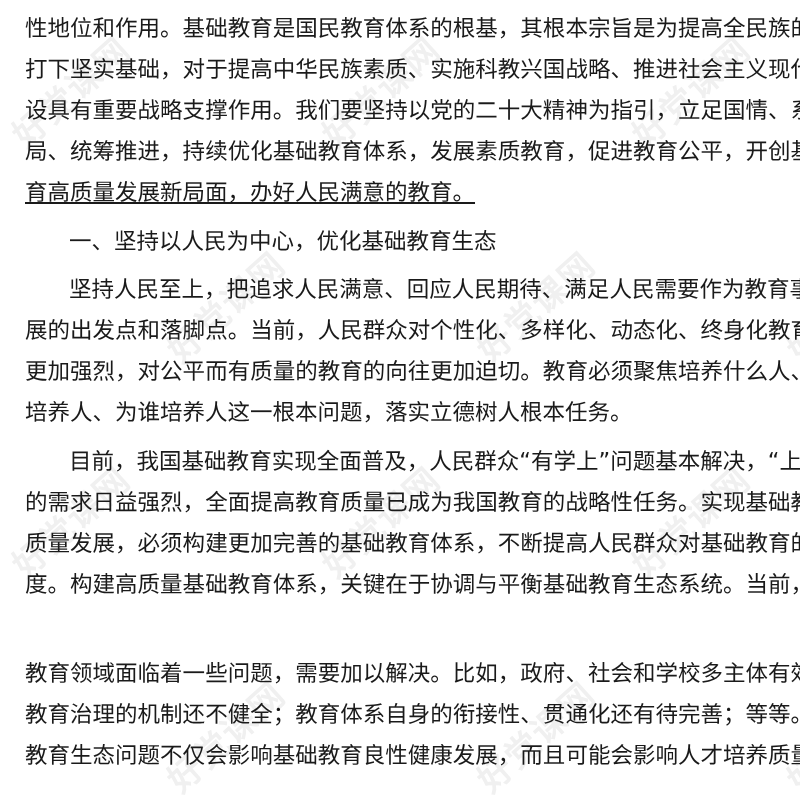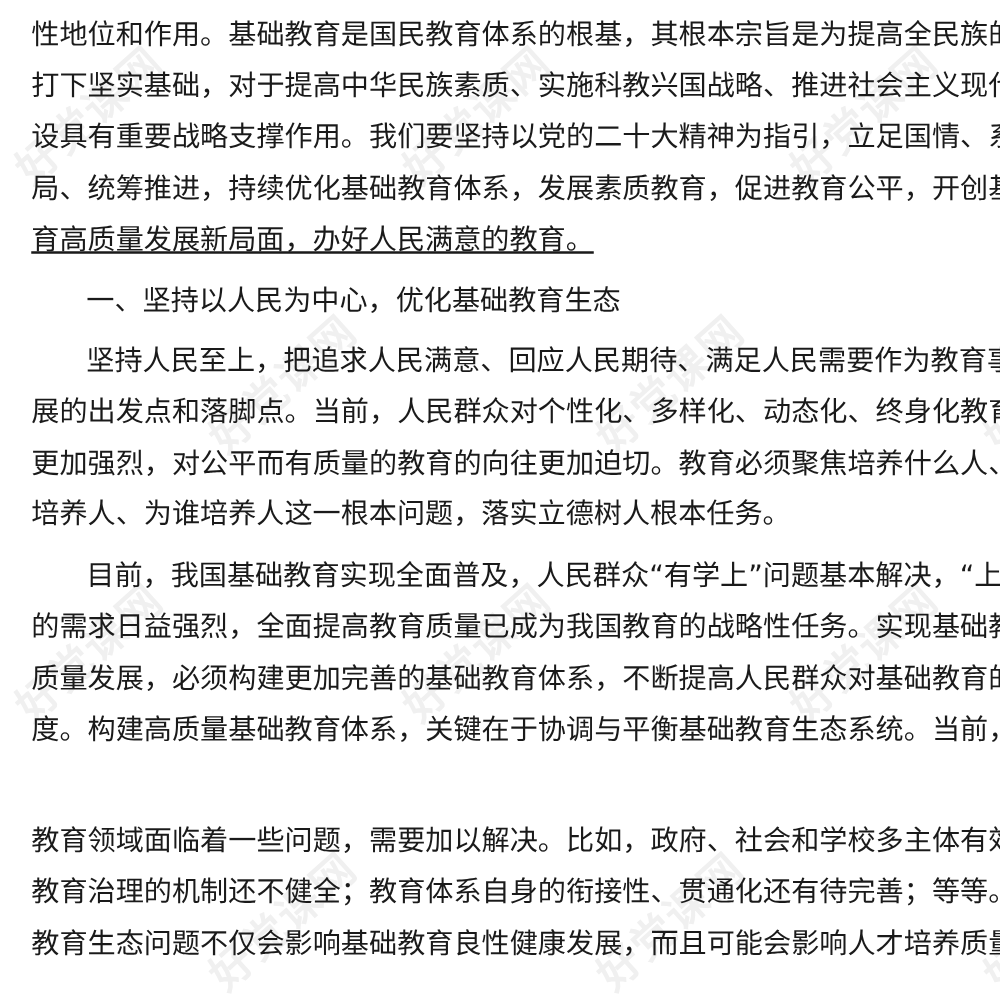--- a/index.html
+++ b/index.html
@@ -353,21 +353,21 @@
         <span>须</span>
         <span>聚</span>
         <span>焦</span>
         <span>培</span>
         <span>养</span>
         <span>什</span>
         <span>么</span>
         <span>人</span>
         <span>、</span>
       </div>
-      <div class="line last" style="top: 392px; color: rgb(26, 26, 26); font-family: Liberation Mono, monospace;">培养人、为谁培养人这一根本问题，落实立德树人根本任务。</div>
+      <div class="line last" style="top: 392px; color: rgb(26, 26, 26);">培养人、为谁培养人这一根本问题，落实立德树人根本任务。</div>
       <div class="line indent justify" style="top: 441px; color: rgb(26, 26, 26);">
         <span>目</span>
         <span>前</span>
         <span>，</span>
         <span>我</span>
         <span>国</span>
         <span>基</span>
         <span>础</span>
         <span>教</span>
         <span>育</span>

